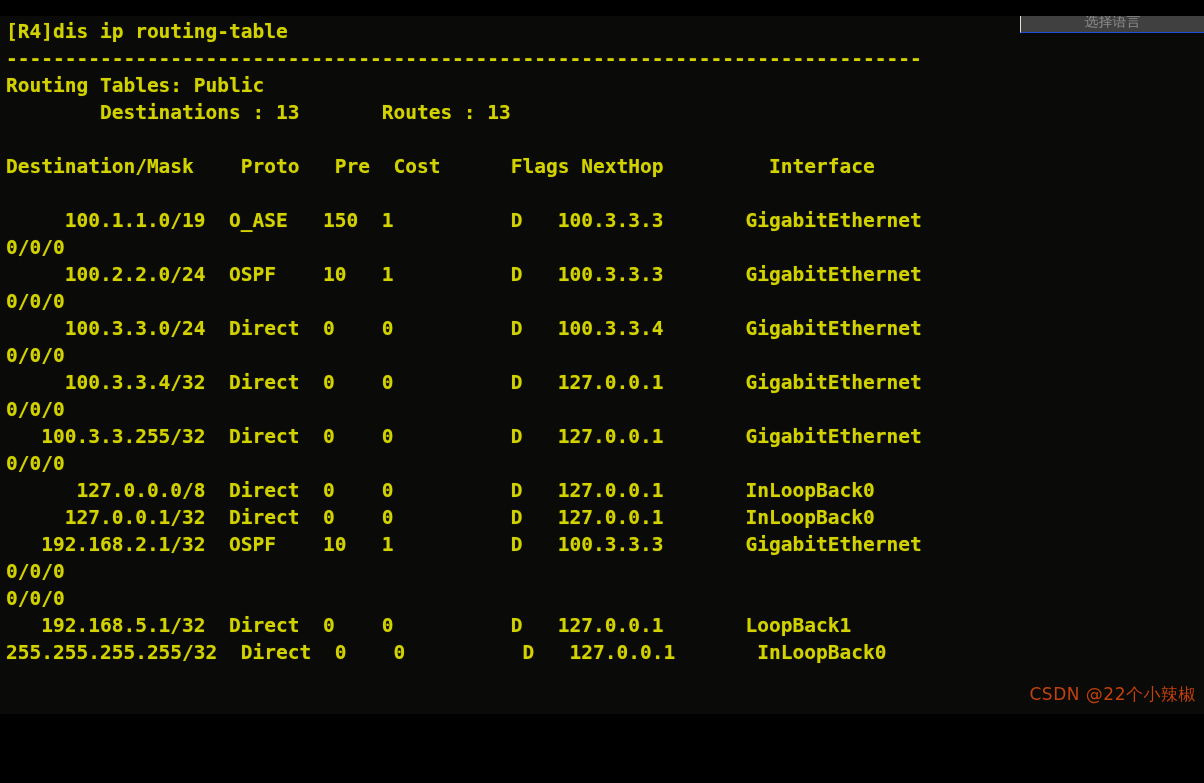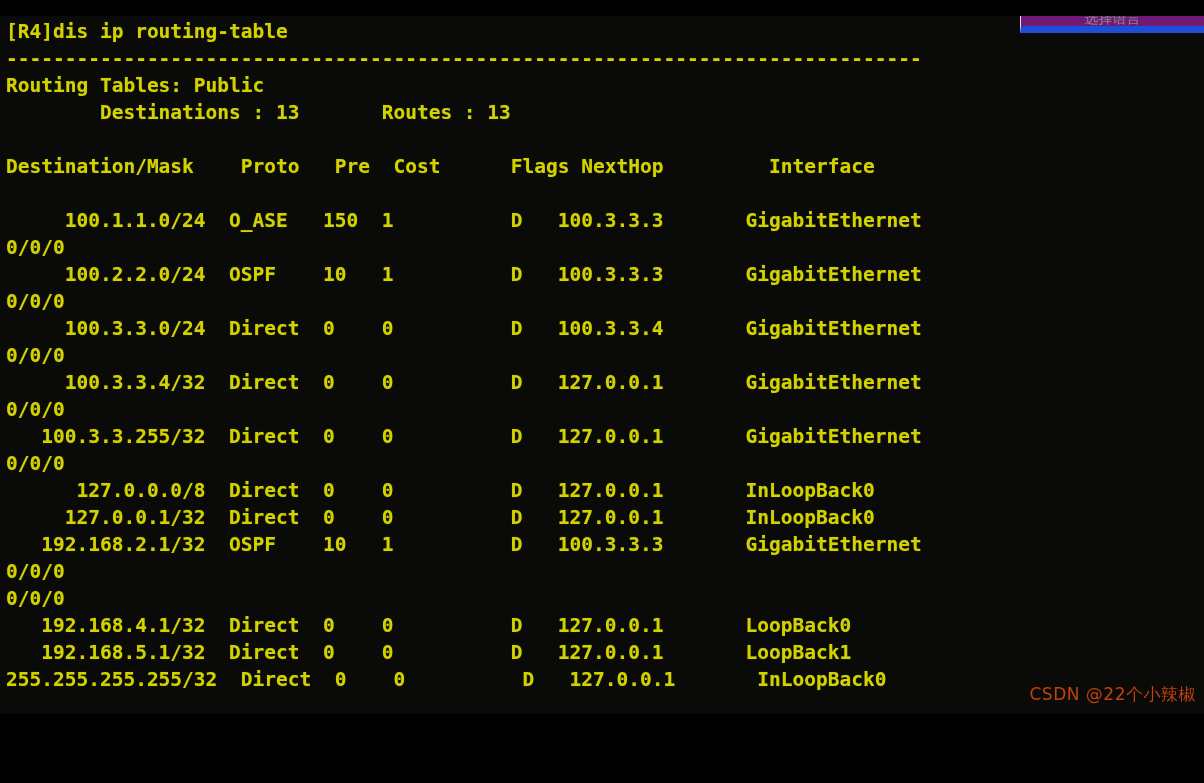--- a/index.html
+++ b/index.html
@@ -41,23 +41,23 @@
   }
   .rule {
     color: #d2d200;
   }
   #lang-box {
     position: absolute;
     right: 0;
     top: 0;
     width: 184px;
     height: 17px;
-    background: #701a75;
+    background: #404040;
     border-left: 1px solid #e2e2e2;
-    border-bottom: 7px solid #1d4ed8;
+    border-bottom: 1px solid #1d4ed8;
     box-sizing: border-box;
     display: flex;
     align-items: center;
     justify-content: center;
     overflow: hidden;
   }
   #lang-box .lang-text {
     font-family: "DejaVu Sans", "Liberation Sans", sans-serif;
     font-size: 14px;
     color: #8d8d8d;
@@ -93,36 +93,35 @@
 
     <div class="line">        Destinations : 13       Routes : 13</div>
 
     <div class="line blank">&nbsp;</div>
 
     <div class="line">Destination/Mask    Proto   Pre  Cost      Flags NextHop         Interface</div>
 
     <div class="line blank">&nbsp;</div>
 
     <div id="route-rows">
-        <div class="line">     100.1.1.0/24  O_ASE   150  1          D   100.3.3.3       GigabitEthernet</div>
+        <div class="line">     100.1.1.0/19  O_ASE   150  1          D   100.3.3.3       GigabitEthernet</div>
         <div class="line">0/0/0</div>
         <div class="line">     100.2.2.0/24  OSPF    10   1          D   100.3.3.3       GigabitEthernet</div>
         <div class="line">0/0/0</div>
         <div class="line">     100.3.3.0/24  Direct  0    0          D   100.3.3.4       GigabitEthernet</div>
         <div class="line">0/0/0</div>
         <div class="line">     100.3.3.4/32  Direct  0    0          D   127.0.0.1       GigabitEthernet</div>
         <div class="line">0/0/0</div>
         <div class="line">   100.3.3.255/32  Direct  0    0          D   127.0.0.1       GigabitEthernet</div>
         <div class="line">0/0/0</div>
         <div class="line">      127.0.0.0/8  Direct  0    0          D   127.0.0.1       InLoopBack0</div>
         <div class="line">     127.0.0.1/32  Direct  0    0          D   127.0.0.1       InLoopBack0</div>
         <div class="line">   192.168.2.1/32  OSPF    10   1          D   100.3.3.3       GigabitEthernet</div>
         <div class="line">0/0/0</div>
         <div class="line">0/0/0</div>
-        <div class="line">   192.168.4.1/32  Direct  0    0          D   127.0.0.1       LoopBack0</div>
         <div class="line">   192.168.5.1/32  Direct  0    0          D   127.0.0.1       LoopBack1</div>
         <div class="line">255.255.255.255/32  Direct  0    0          D   127.0.0.1       InLoopBack0</div>
       </div>
 
   </div>
 
   <div id="lang-box">
     <span class="lang-text">选择语言</span>
   </div>
 

